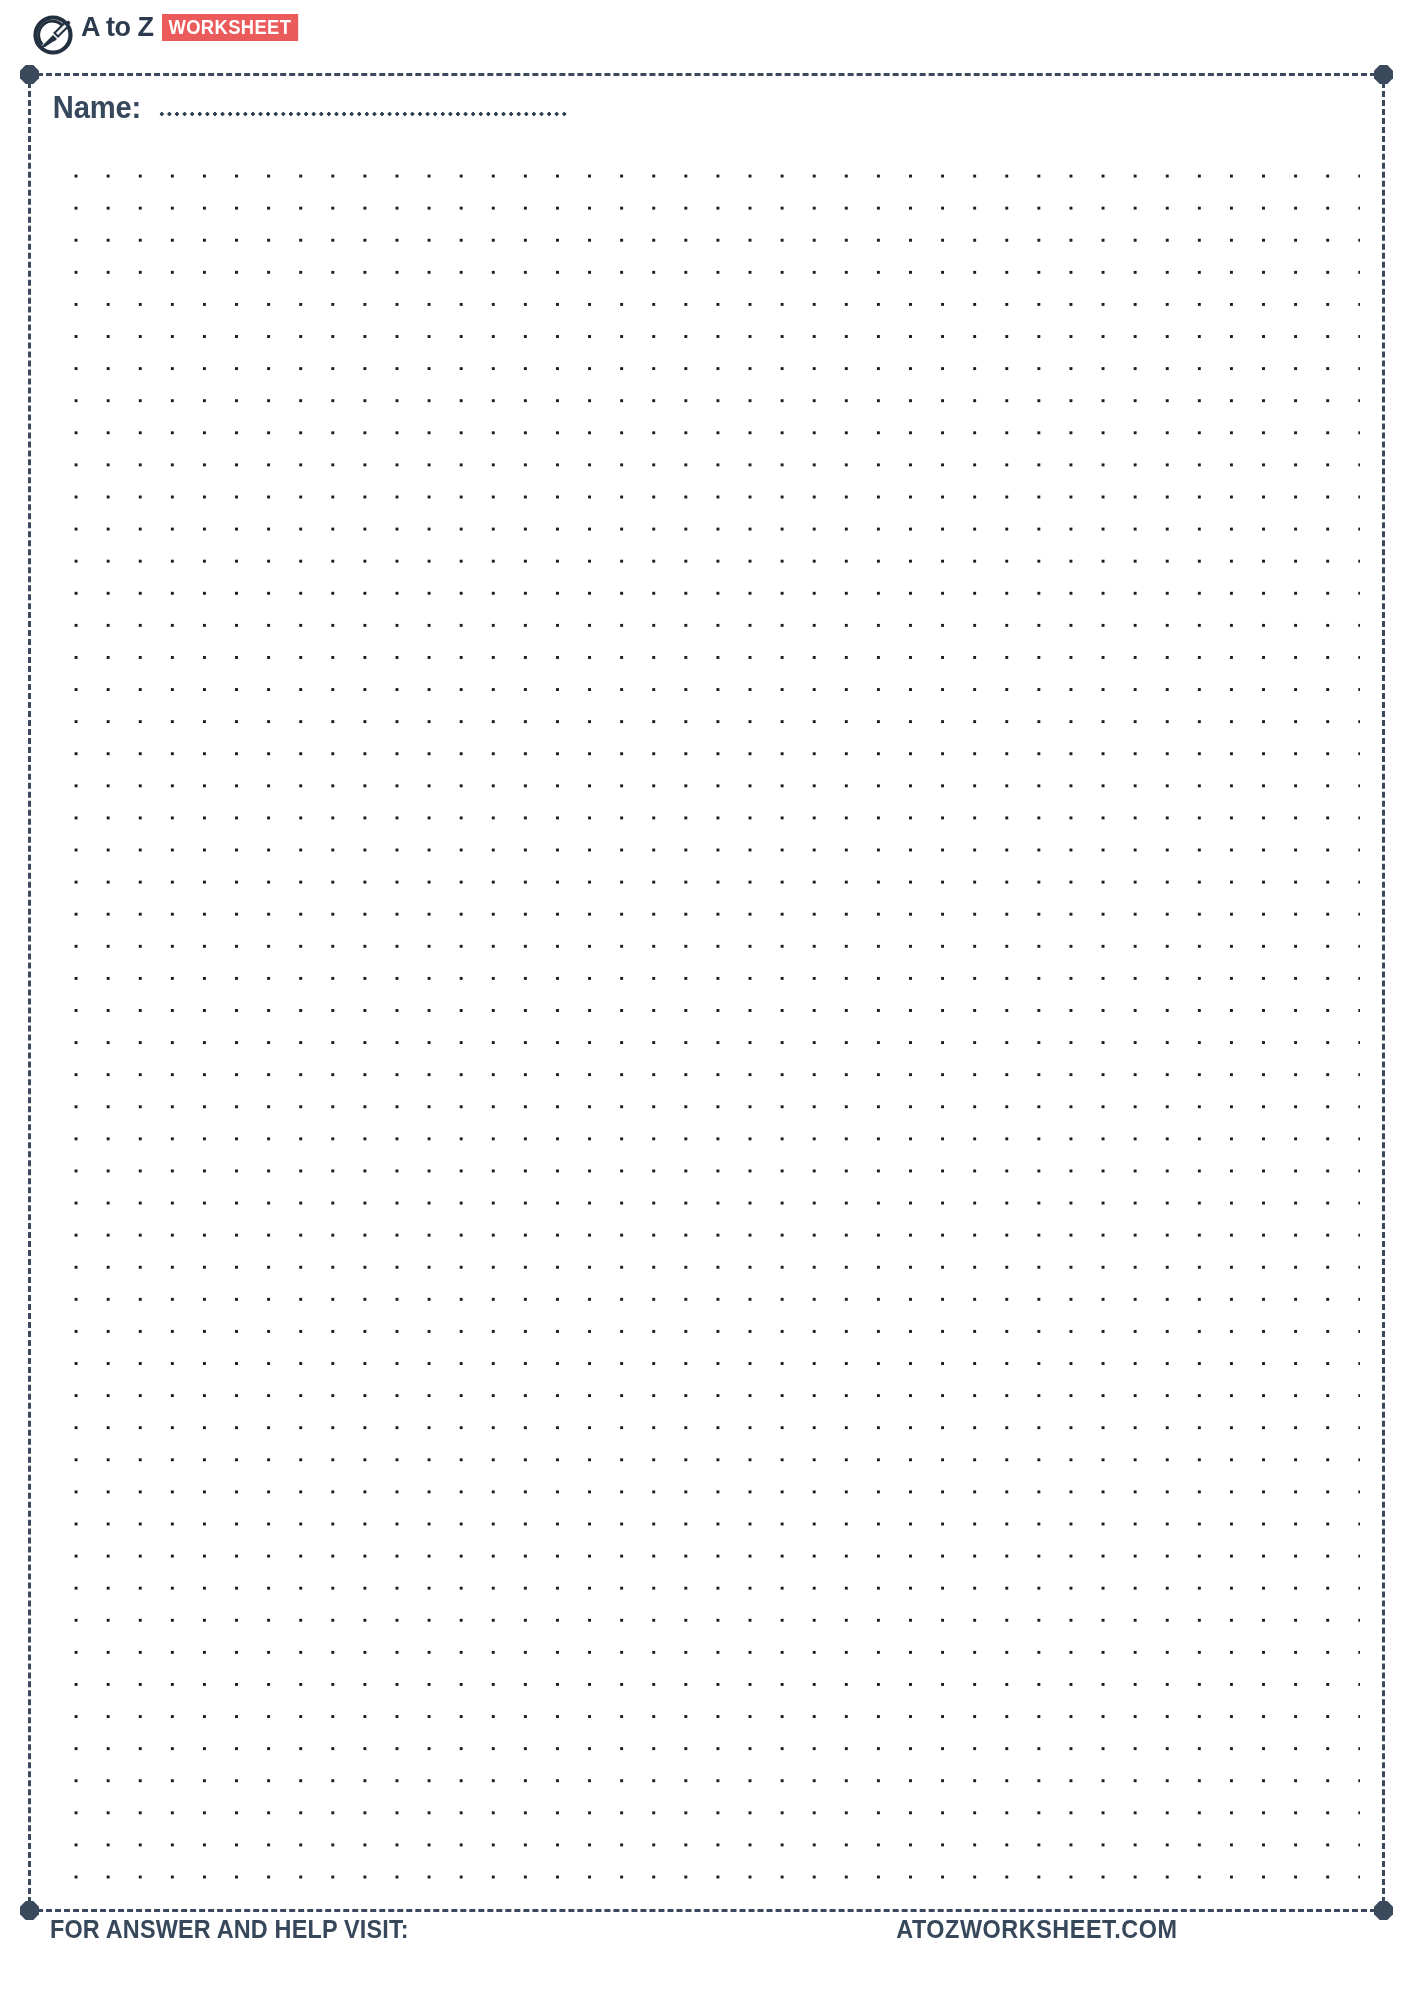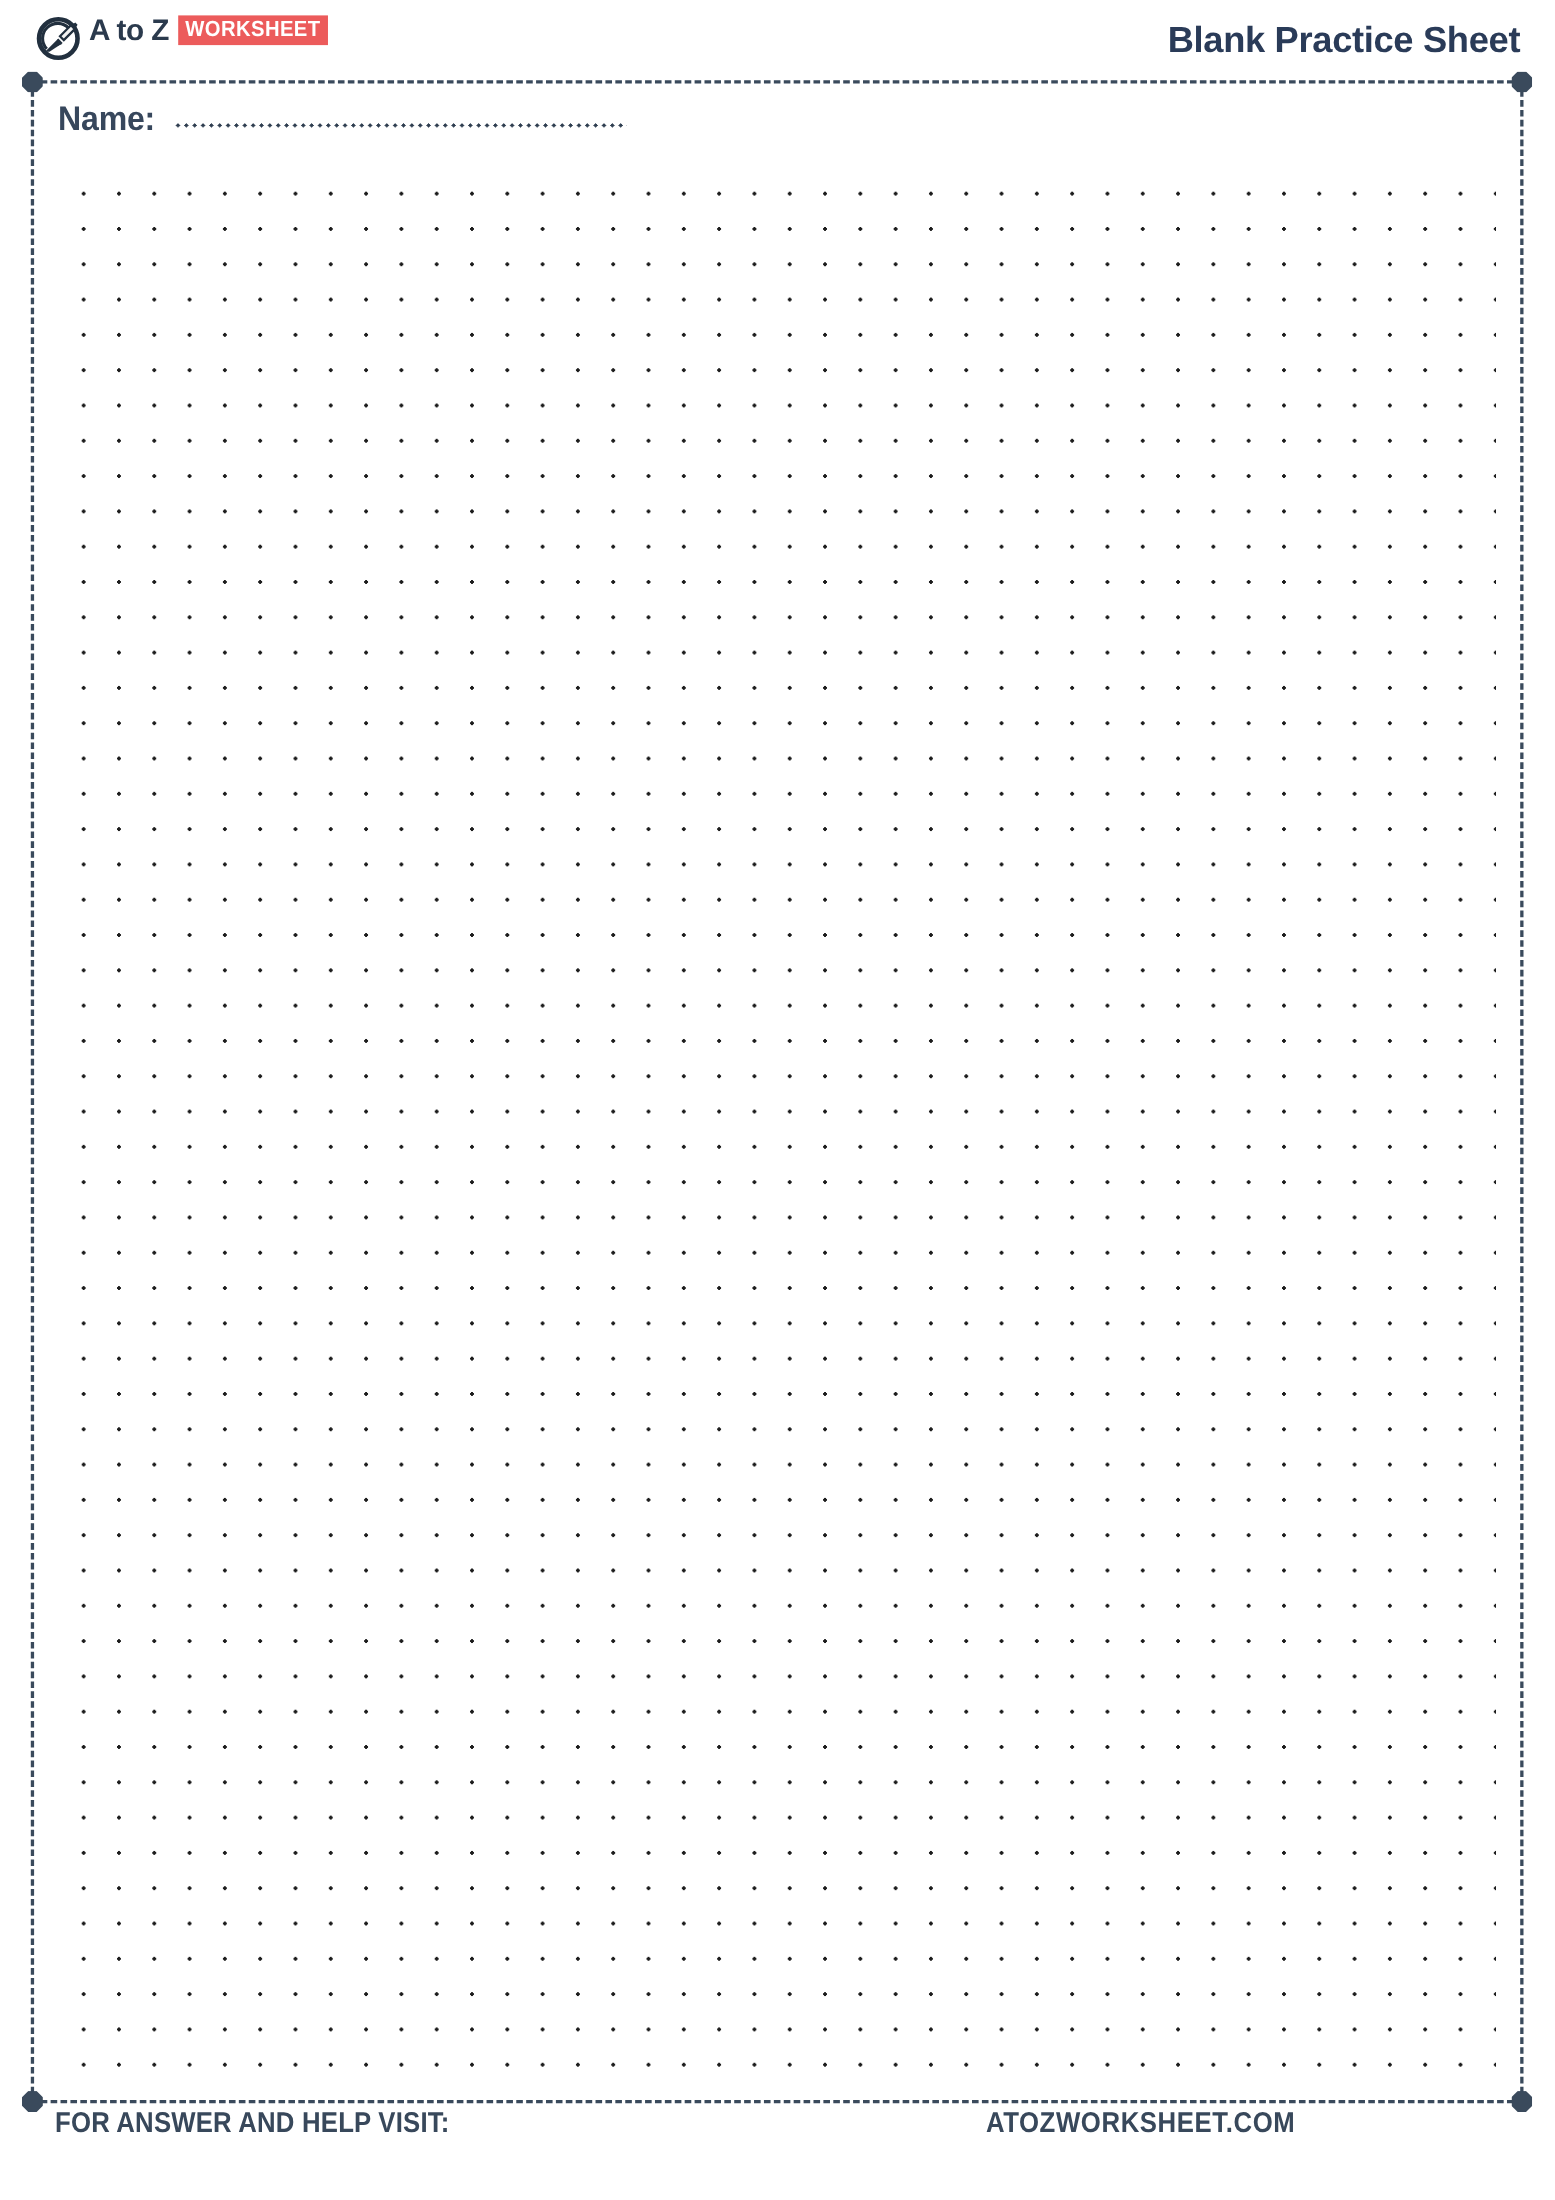--- a/index.html
+++ b/index.html
@@ -196,21 +196,20 @@
         <path d="M9 33 L 21 21 L 25 25 L 13 33 Z" fill="#22303f"></path>
         <path d="M22.5 19 L 32.5 9 L 36 12.5 L 26 22.5 Z" fill="#f2f2f2" stroke="#22303f" stroke-width="2"></path>
         <path d="M32.5 9 L 36 12.5 L 38.5 8.5 L 36.5 6.5 Z" fill="#22303f"></path>
         <path d="M20 21.5 L 24.5 26 L 20.5 27.5 Z" fill="#22303f"></path>
       </svg>
     </span>
     <span class="brand-name">A to Z</span>
     <span class="brand-badge">WORKSHEET</span>
   </div>
 
-  <div class="sheet-title">Blank Practice Sheet</div>
 </div>
 
 <div class="frame">
   <span class="corner tl"></span>
   <span class="corner tr"></span>
   <span class="corner bl"></span>
   <span class="corner br"></span>
 </div>
 
 <div class="fields">

